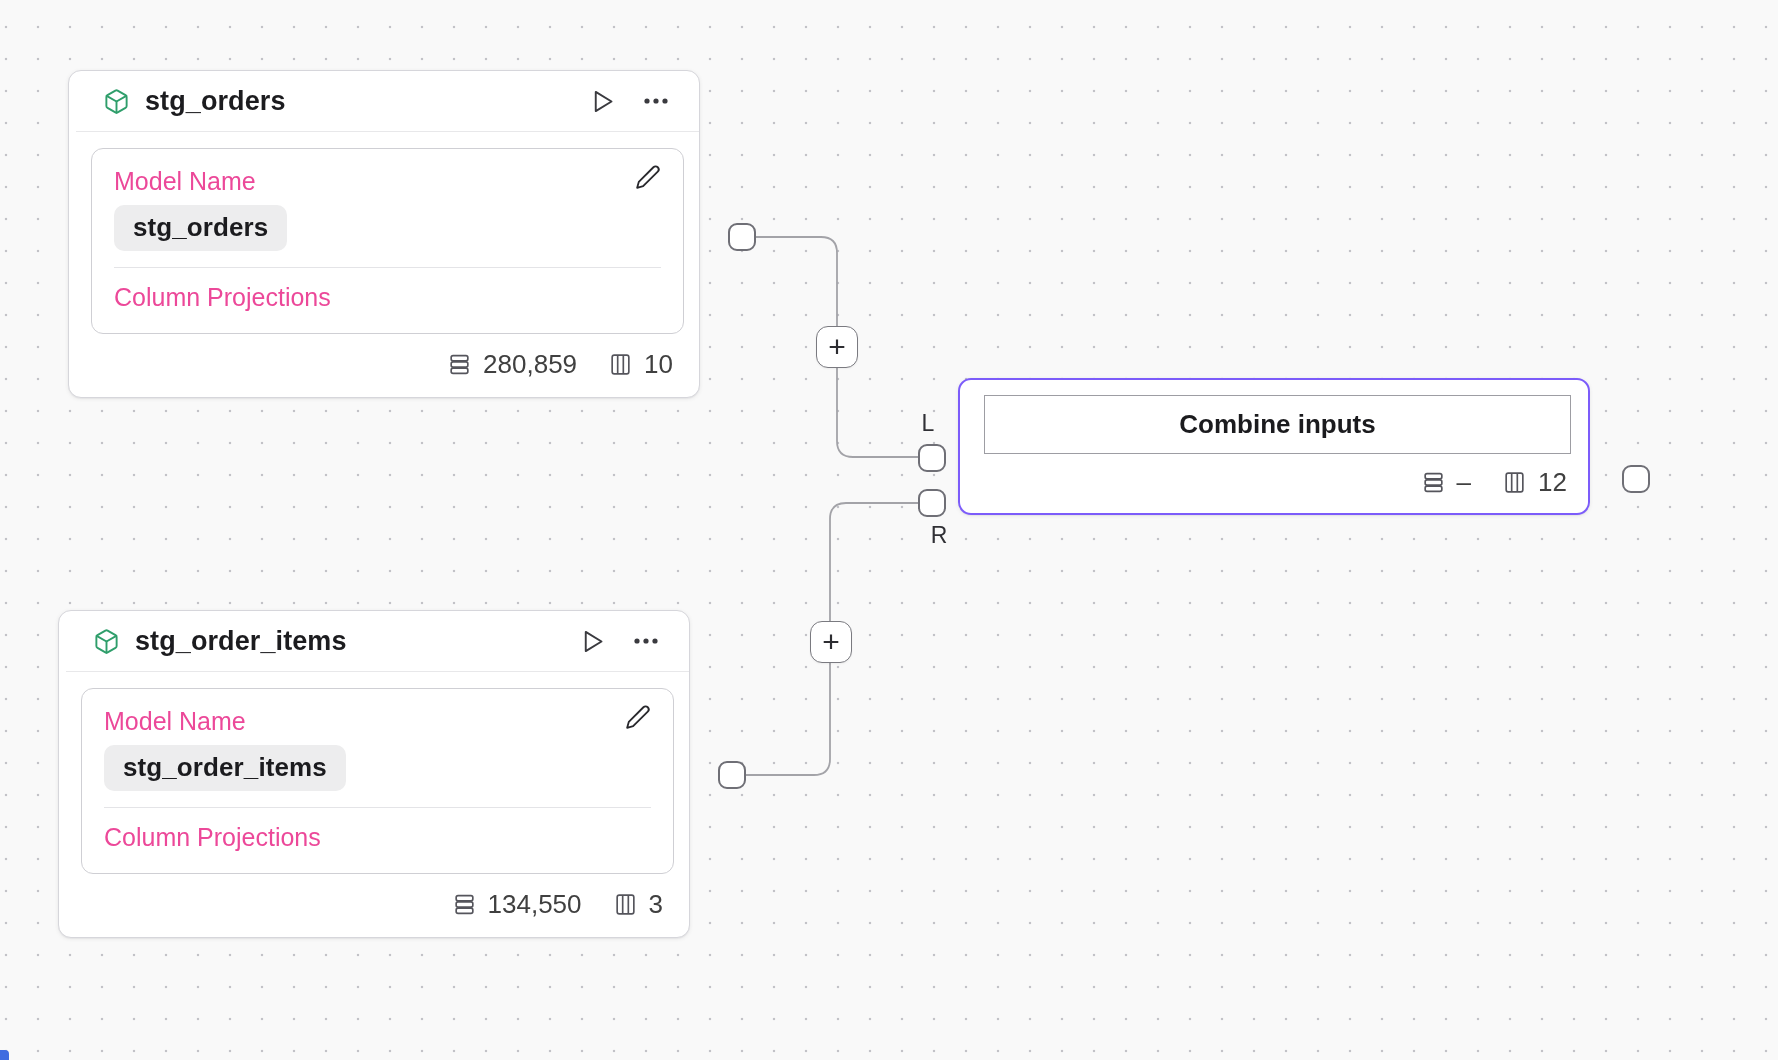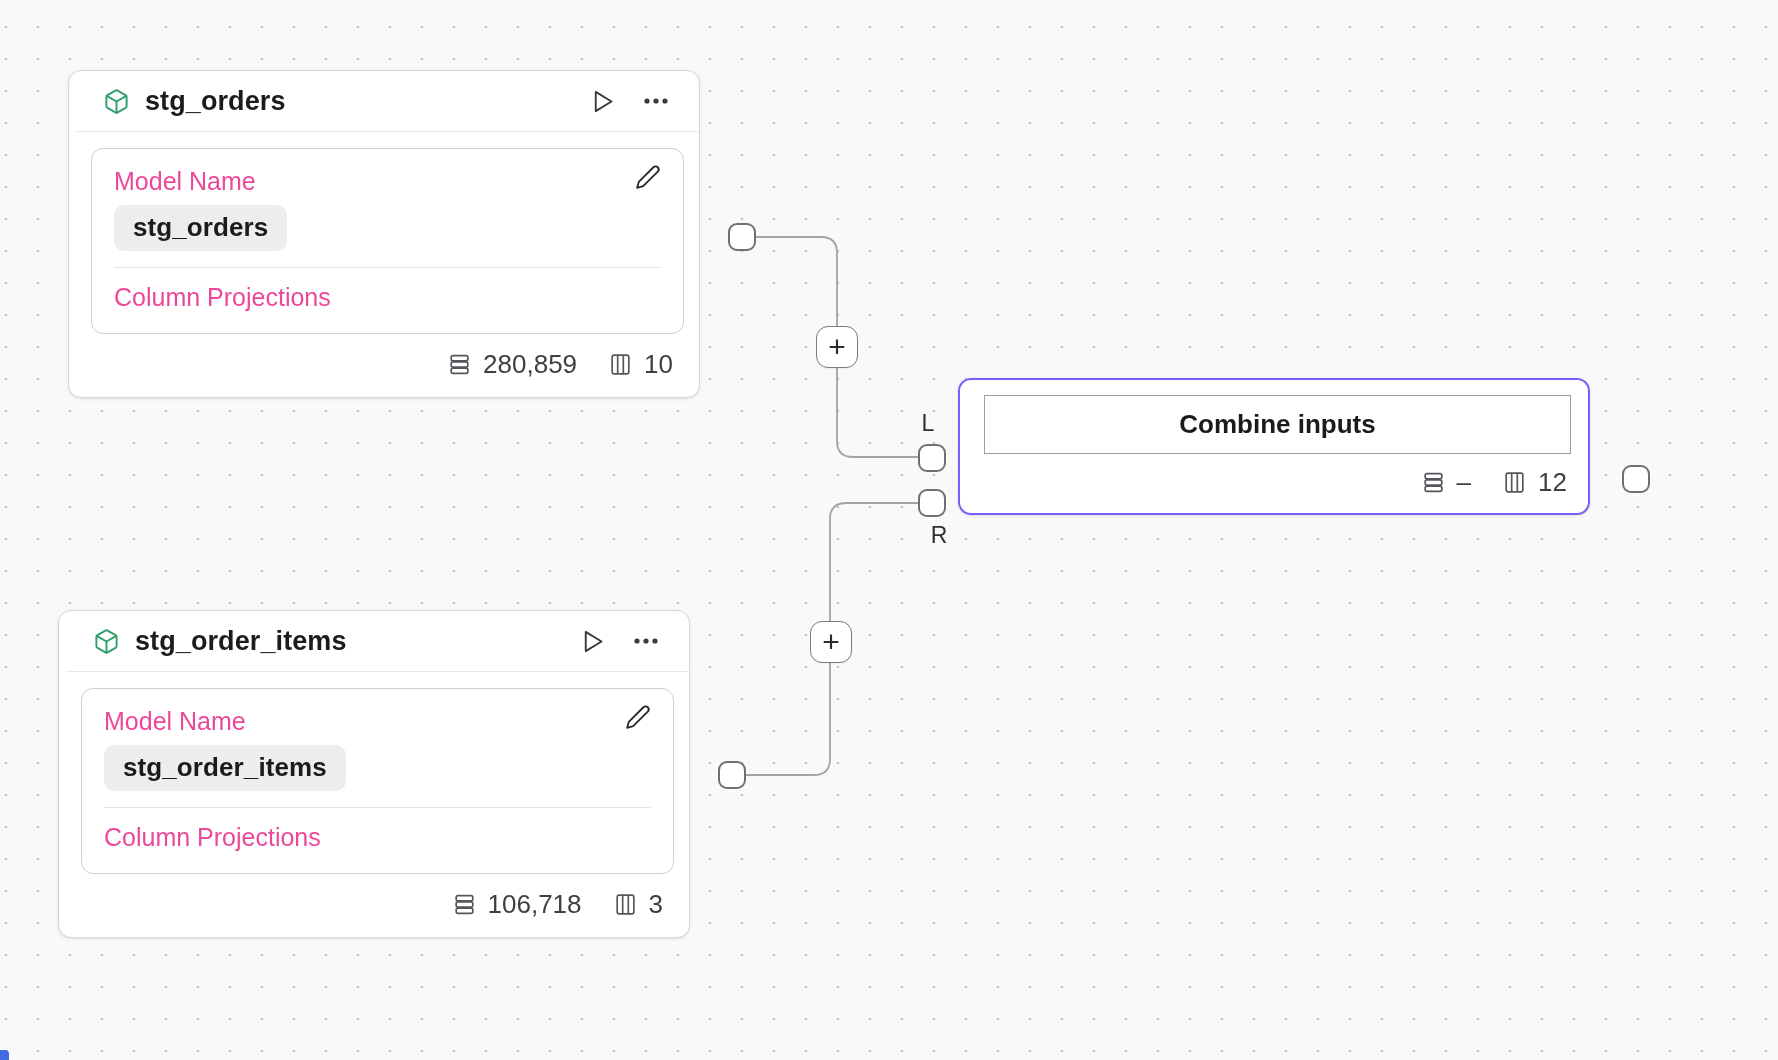--- a/index.html
+++ b/index.html
@@ -232,21 +232,21 @@
         <div class="field-label">Column Projections</div>
       </div>
     </div>
     <div class="node-stats">
       <span class="stat">
         <svg class="ic" width="25" height="25" viewBox="0 0 24 24" fill="none" stroke="#55555c" stroke-width="1.6">
           <rect x="4" y="3.5" width="16" height="5" rx="1.8"></rect>
           <rect x="4" y="9.5" width="16" height="5" rx="1.8"></rect>
           <rect x="4" y="15.5" width="16" height="5" rx="1.8"></rect>
         </svg>
-        <span class="num">106,718</span>
+        <span class="num">134,550</span>
       </span>
       <span class="stat">
         <svg class="ic" width="25" height="25" viewBox="0 0 24 24" fill="none" stroke="#55555c" stroke-width="1.6" stroke-linejoin="round">
           <rect x="4" y="3" width="16" height="18" rx="2"></rect>
           <line x1="9.3" y1="3" x2="9.3" y2="21"></line>
           <line x1="14.7" y1="3" x2="14.7" y2="21"></line>
         </svg>
         <span class="num">3</span>
       </span>
     </div>

